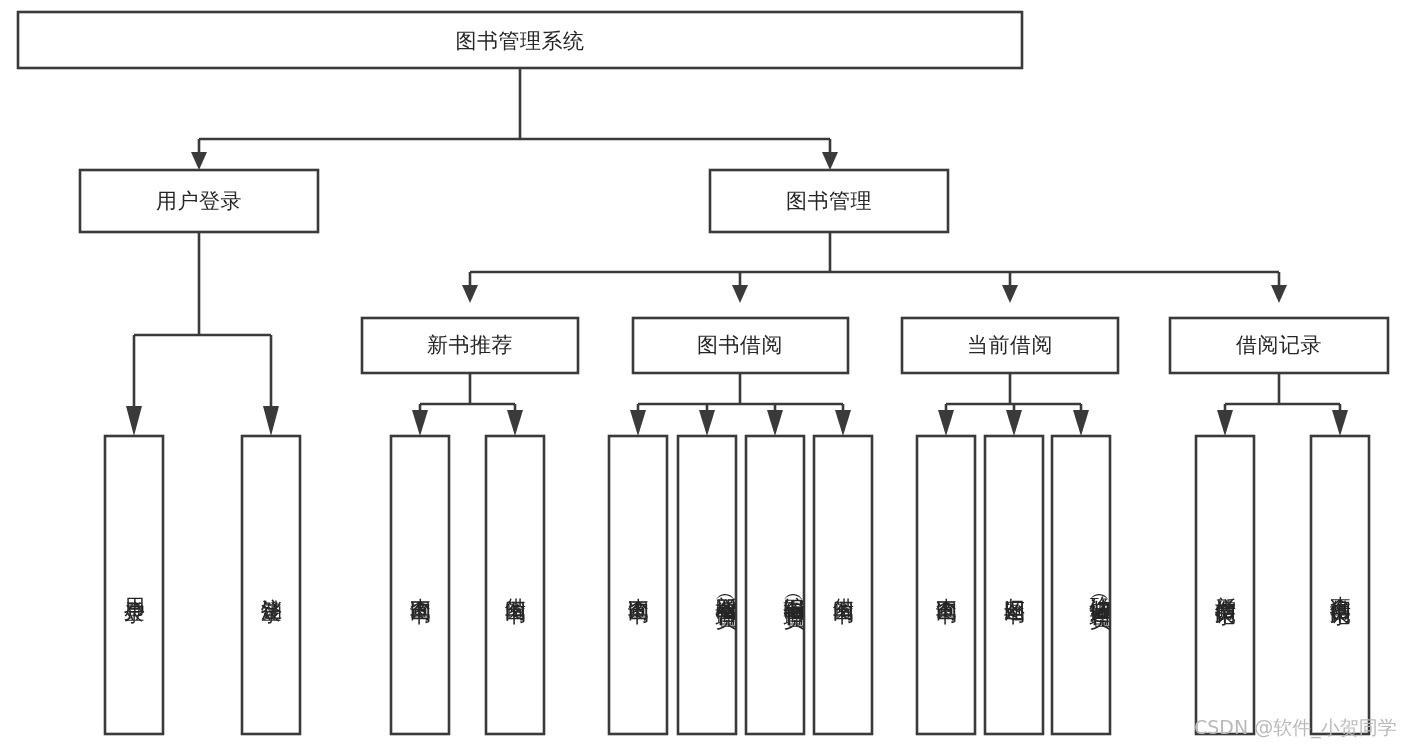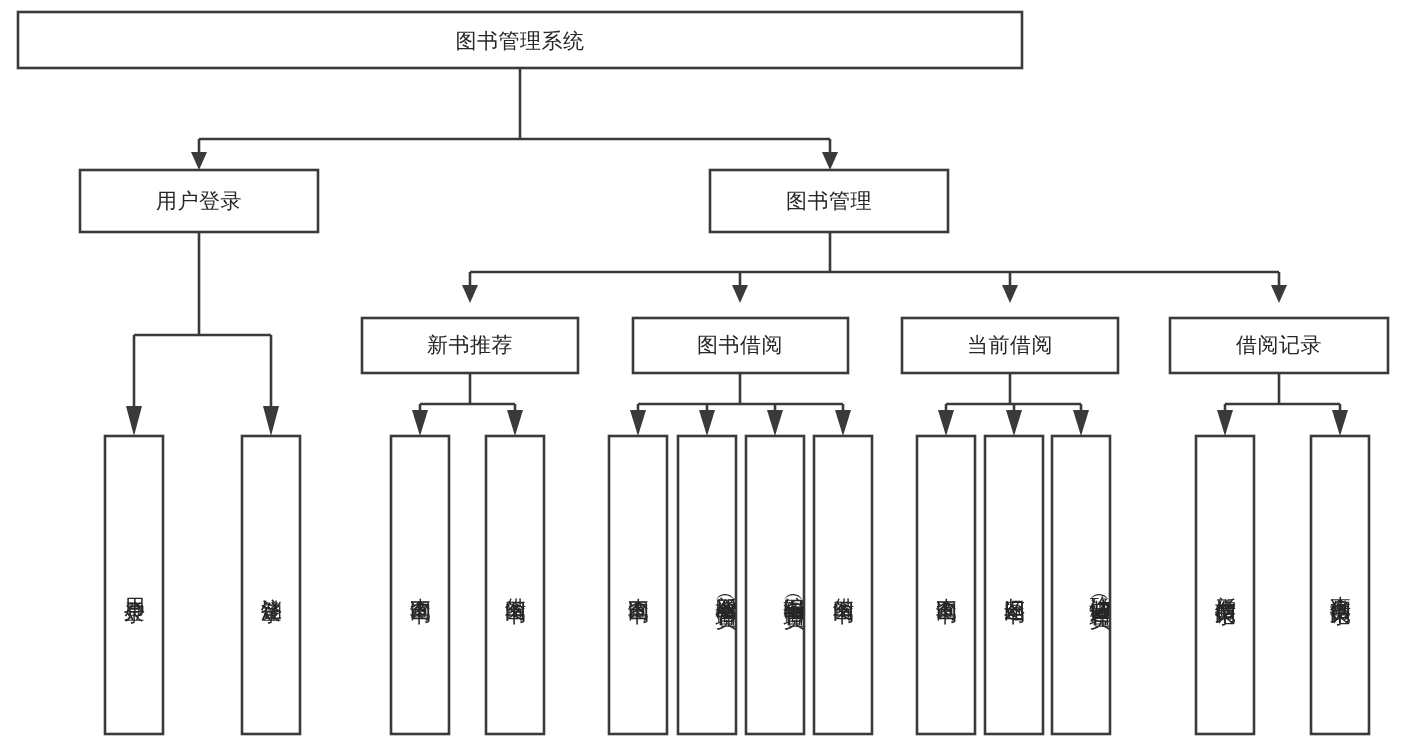--- a/index.html
+++ b/index.html
@@ -201,14 +201,15 @@
   <div class="leaf-label" style="left:746px; top:444px; width:58px; height:288px;">编辑图书（管理员）</div>
   <div class="leaf-label centered" style="left:814px; top:446px; width:58px; height:278px;">借阅图书</div>
 
   <div class="leaf-label centered" style="left:917px; top:446px; width:58px; height:278px;">查询图书</div>
   <div class="leaf-label centered" style="left:985px; top:446px; width:58px; height:278px;">归还图书</div>
   <div class="leaf-label" style="left:1052px; top:444px; width:58px; height:288px;">确认归还（管理员）</div>
 
   <div class="leaf-label centered" style="left:1196px; top:446px; width:58px; height:278px;">新增借阅记录</div>
   <div class="leaf-label centered" style="left:1311px; top:446px; width:58px; height:278px;">查询借阅记录</div>
 
+  <div class="watermark" style="left:1194px; top:715px;">CSDN @软件_小贺同学</div>
 
 </div>
 
 </body></html>

